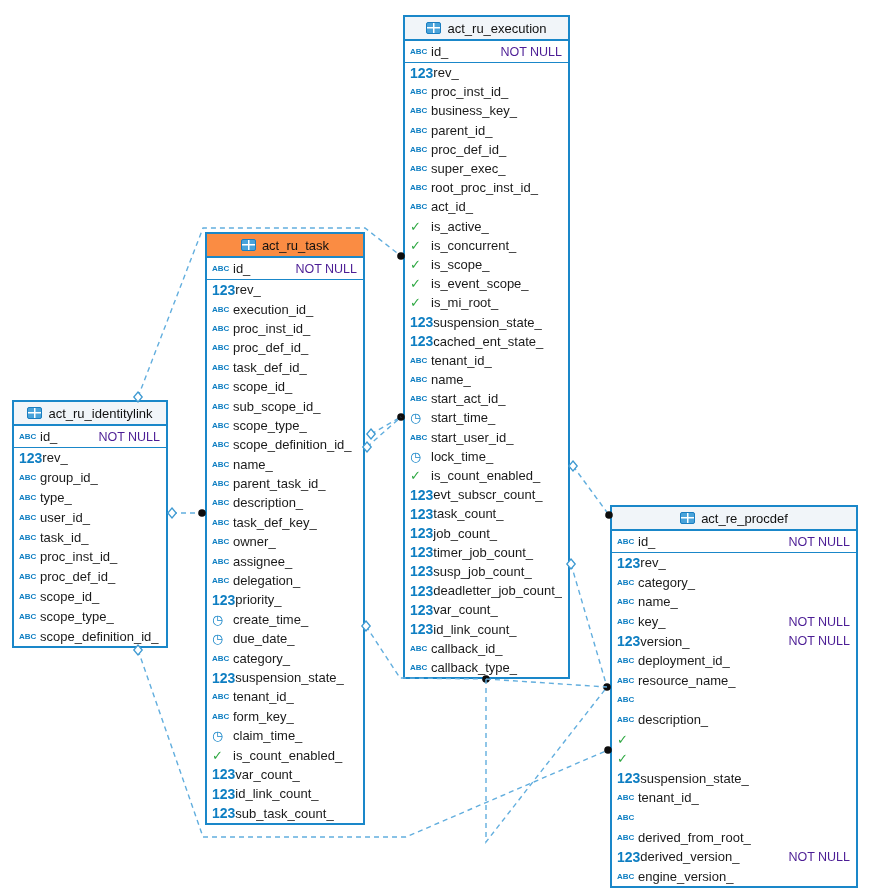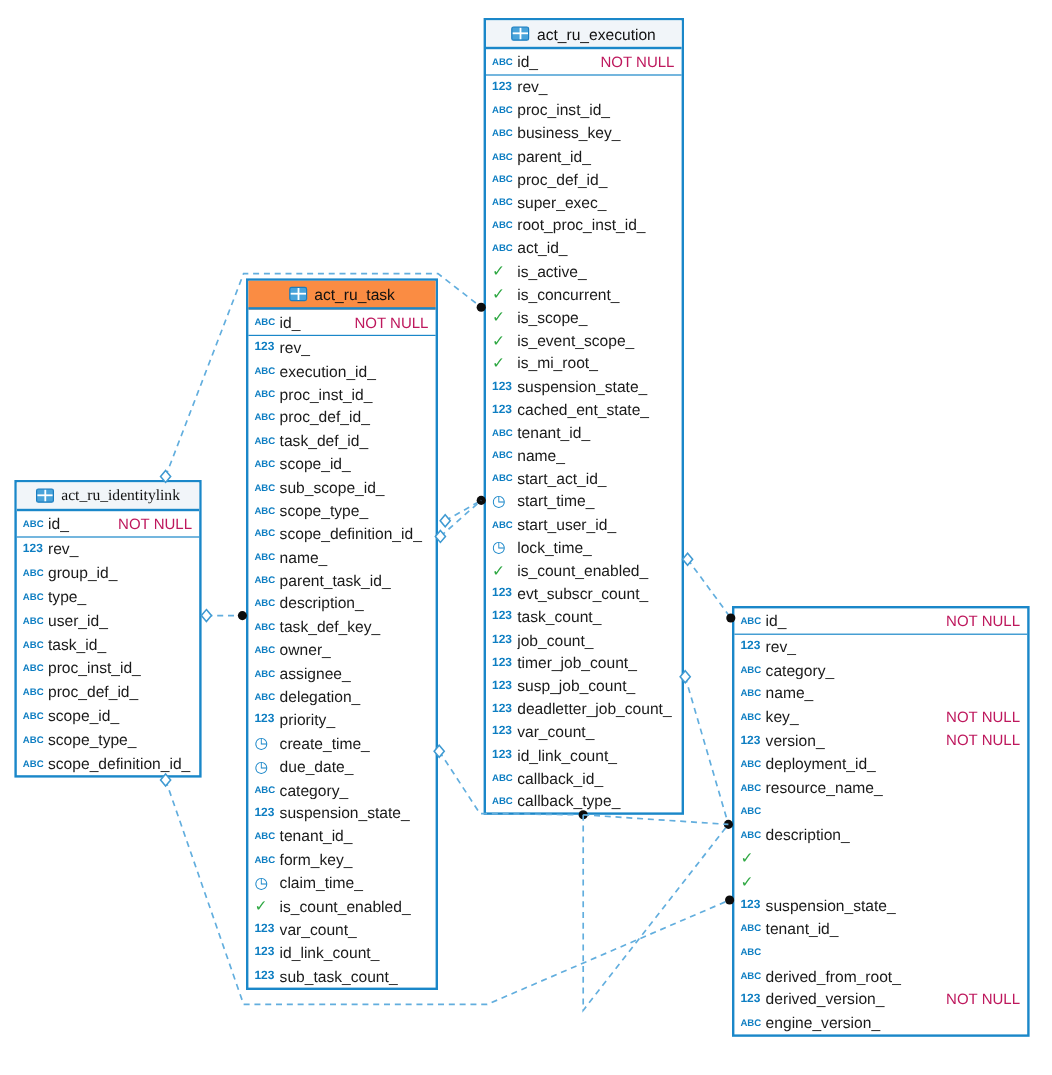--- a/index.html
+++ b/index.html
@@ -29,25 +29,25 @@
     box-sizing:border-box;display:flex;align-items:center;padding:0 6px 0 5px;
     font-size:13px;color:#1a1a1a;white-space:nowrap;
   }
   .er-row.pk{height:22px;border-bottom:1px solid #1a87c9;}
   .er-row.pk .col-name{font-weight:normal;}
   .type-ico{
     flex:0 0 21px;display:inline-block;text-align:left;
     font-weight:bold;color:#0e7ec2;
   }
   .type-ico.t-text{font-size:8px;letter-spacing:0;}
-  .type-ico.t-number{font-size:10px;}
+  .type-ico.t-number{font-size:14px;}
   .type-ico.t-timestamp{font-size:13px;font-weight:normal;color:#1a87c9;}
   .type-ico.t-boolean{font-size:13px;color:#2fa843;}
   .col-name{flex:1 1 auto;overflow:hidden;}
-  .col-constraint{flex:0 0 auto;margin-left:8px;font-size:12.5px;color:#be185d;}
+  .col-constraint{flex:0 0 auto;margin-left:8px;font-size:12.5px;color:#4c1d95;}
   #edges{position:absolute;left:0;top:0;pointer-events:none;}
 </style>
 </head>
 <body>
 
 <div id="canvas">
     <div class="er-table" style="left: 403px; top: 15px; width: 167px; border-color: rgb(26, 135, 201);">
       <div class="er-header" style="background: rgb(241, 245, 249);">
         <span class="tbl-icon"></span>
         <span>act_ru_execution</span>
@@ -303,21 +303,21 @@
       <div class="er-row" style="height: 19.4px;">
         <span class="type-ico t-number">123</span>
         <span class="col-name">id_link_count_</span>
       </div>
       <div class="er-row" style="height: 19.4px;">
         <span class="type-ico t-number">123</span>
         <span class="col-name">sub_task_count_</span>
       </div>
     </div>
     <div class="er-table" style="left: 12px; top: 400px; width: 156px; border-color: rgb(26, 135, 201);">
-      <div class="er-header" style="background: rgb(241, 245, 249); font-family: Liberation Serif, serif;">
+      <div class="er-header" style="background: rgb(241, 245, 249);">
         <span class="tbl-icon"></span>
         <span>act_ru_identitylink</span>
       </div>
       <div class="er-row pk">
         <span class="type-ico t-text">ABC</span>
         <span class="col-name">id_</span>
         <span class="col-constraint">NOT NULL</span>
       </div>
       <div class="er-row" style="height: 19.8px;">
         <span class="type-ico t-number">123</span>
@@ -354,20 +354,24 @@
       <div class="er-row" style="height: 19.8px;">
         <span class="type-ico t-text">ABC</span>
         <span class="col-name">scope_type_</span>
       </div>
       <div class="er-row" style="height: 19.8px;">
         <span class="type-ico t-text">ABC</span>
         <span class="col-name">scope_definition_id_</span>
       </div>
     </div>
     <div class="er-table" style="left: 610px; top: 505px; width: 248px; border-color: rgb(26, 135, 201);">
+      <div class="er-header" style="background: rgb(241, 245, 249);">
+        <span class="tbl-icon"></span>
+        <span>act_re_procdef</span>
+      </div>
       <div class="er-row pk">
         <span class="type-ico t-text">ABC</span>
         <span class="col-name">id_</span>
         <span class="col-constraint">NOT NULL</span>
       </div>
       <div class="er-row" style="height: 19.6px;">
         <span class="type-ico t-number">123</span>
         <span class="col-name">rev_</span>
       </div>
       <div class="er-row" style="height: 19.6px;">

